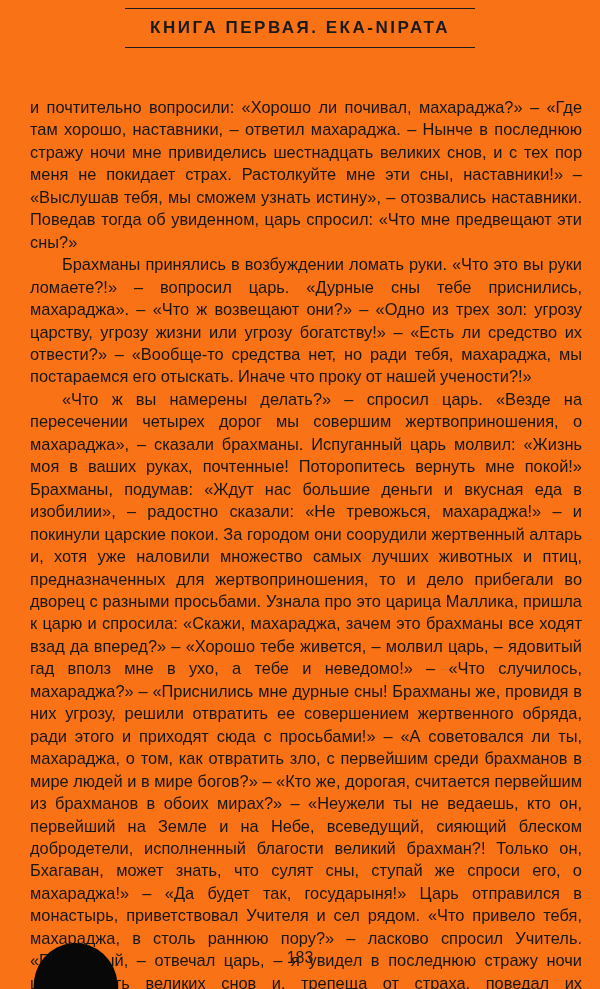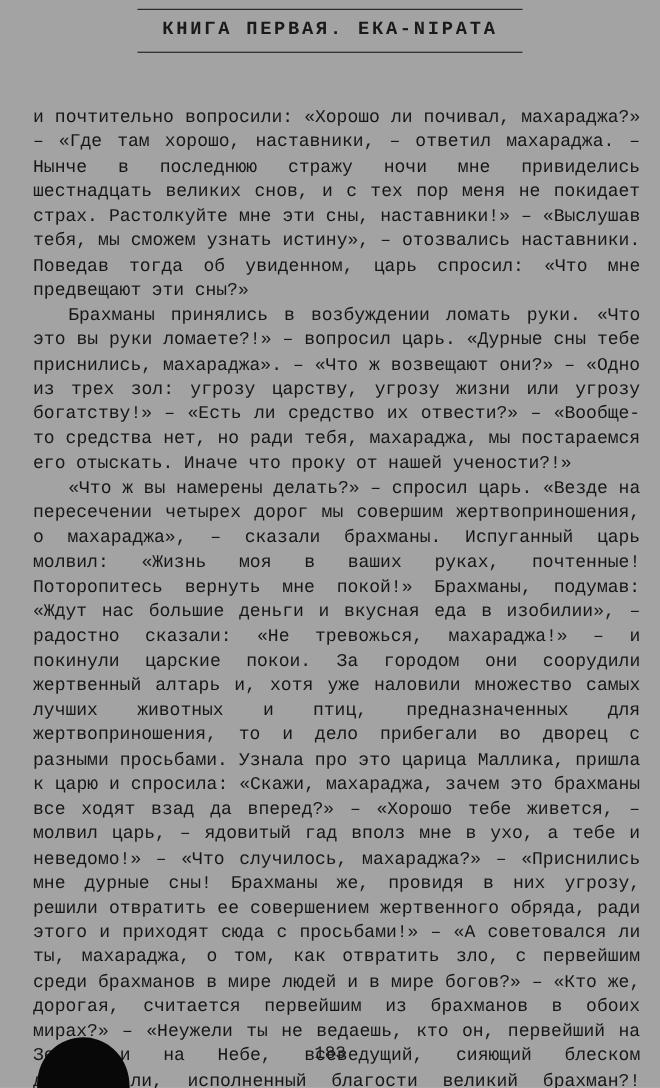--- a/index.html
+++ b/index.html
@@ -5,23 +5,23 @@
   html, body {
     margin: 0;
     padding: 0;
     background: #e8e8e6;
   }
   .page {
     position: relative;
     width: 600px;
     height: 989px;
     margin: 0 auto;
-    background: #a3a3a3;
+    background: #f97316;
     overflow: hidden;
-    font-family: Liberation Mono, monospace;
+    font-family: Liberation Sans, sans-serif;
     color: #161616;
   }
   .running-head {
     position: absolute;
     top: 8px;
     left: 0;
     right: 0;
     text-align: center;
   }
   .rule {

